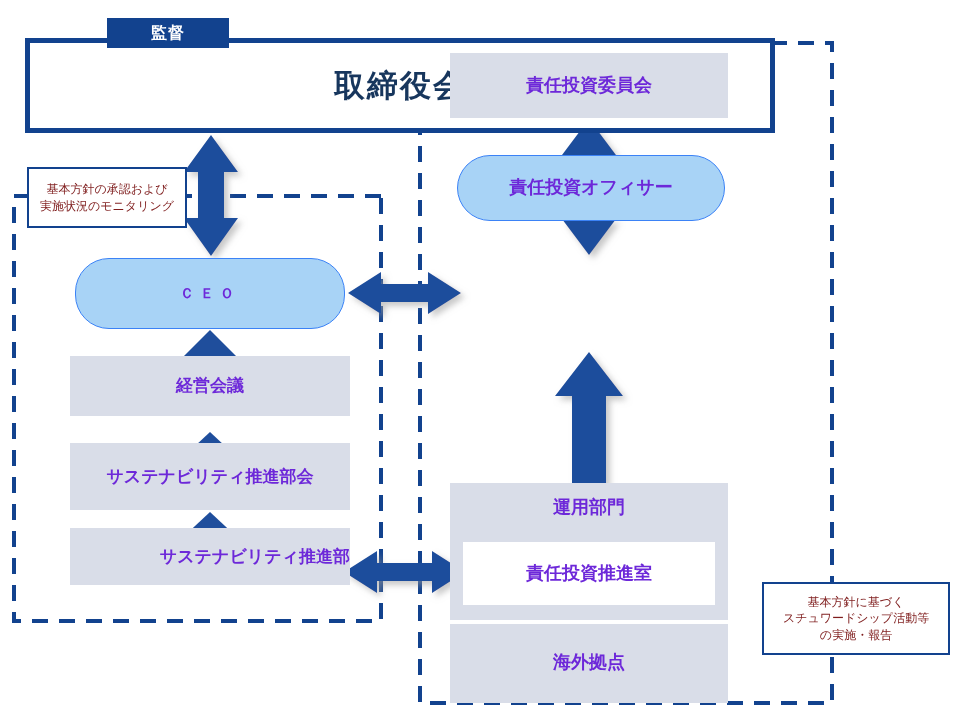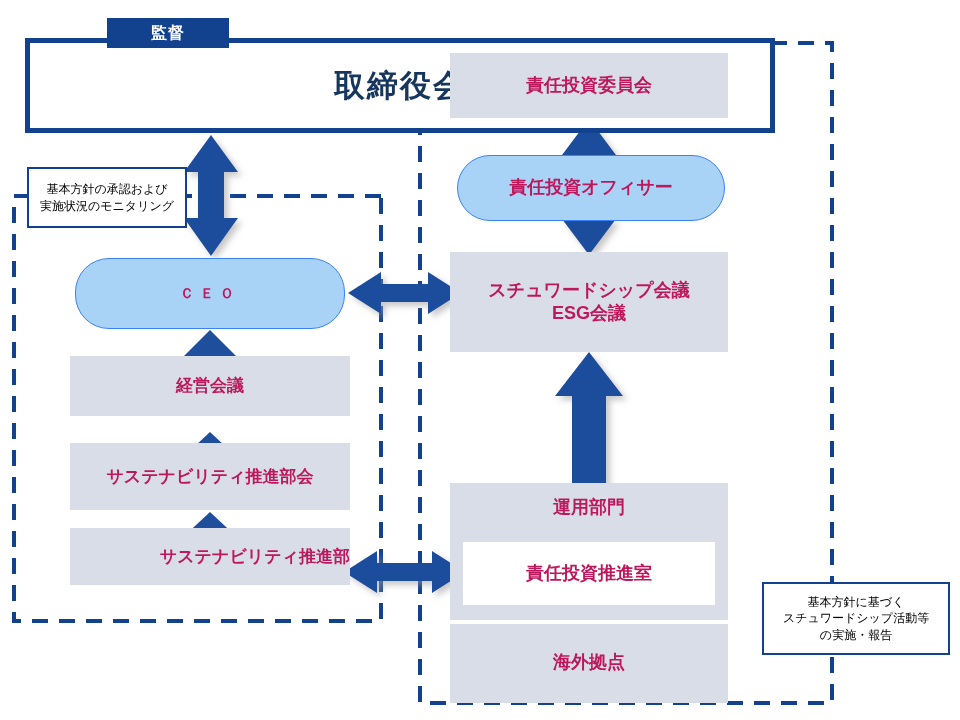--- a/index.html
+++ b/index.html
@@ -25,21 +25,21 @@
     left: 0;
     width: 960px;
     height: 720px;
   }
   .node {
     position: absolute;
     display: flex;
     align-items: center;
     justify-content: center;
     text-align: center;
-    color: #be185d;
+    color: #6d28d9;
     font-weight: bold;
     line-height: 1.28;
     box-sizing: border-box;
   }
   .node-gray {
     background: #d9dde8;
   }
   .node-blue {
     background: #a8d3f6;
     border: 1px solid #3b82f6;
@@ -61,21 +61,21 @@
     display: flex;
     align-items: center;
     justify-content: center;
     font-size: 16px;
     letter-spacing: 1px;
   }
   .callout {
     position: absolute;
     background: #ffffff;
     border: 2px solid #12428e;
-    color: #000000;
+    color: #7f1d1d;
     display: flex;
     align-items: center;
     justify-content: center;
     text-align: center;
     font-size: 12px;
     line-height: 1.35;
     box-sizing: border-box;
     font-weight: normal;
   }
   .t-board { font-size: 31px; letter-spacing: 2px; }
@@ -162,24 +162,20 @@
   </div>
 
   <div class="node node-gray" style="left:450px; top:53px; width:278px; height:65px;">
     <span class="t-lg">責任投資委員会</span>
   </div>
 
   <div class="node node-blue" style="left:457px; top:155px; width:268px; height:66px;">
     <span class="t-lg">責任投資オフィサー</span>
   </div>
 
-  <div class="node node-gray multiline" style="left:450px; top:252px; width:278px; height:100px;">
-    <span class="t-lg multiline">スチュワードシップ会議
-ESG会議</span>
-  </div>
 
   <div class="node node-gray" style="left:450px; top:483px; width:278px; height:137px; align-items:flex-start; padding-top:13px;">
     <span class="t-lg">運用部門</span>
   </div>
 
   <div class="node node-white" style="left:463px; top:542px; width:252px; height:63px;">
     <span class="t-lg">責任投資推進室</span>
   </div>
 
   <div class="node node-gray" style="left:450px; top:624px; width:278px; height:79px;font-family:Liberation Mono, monospace;">

